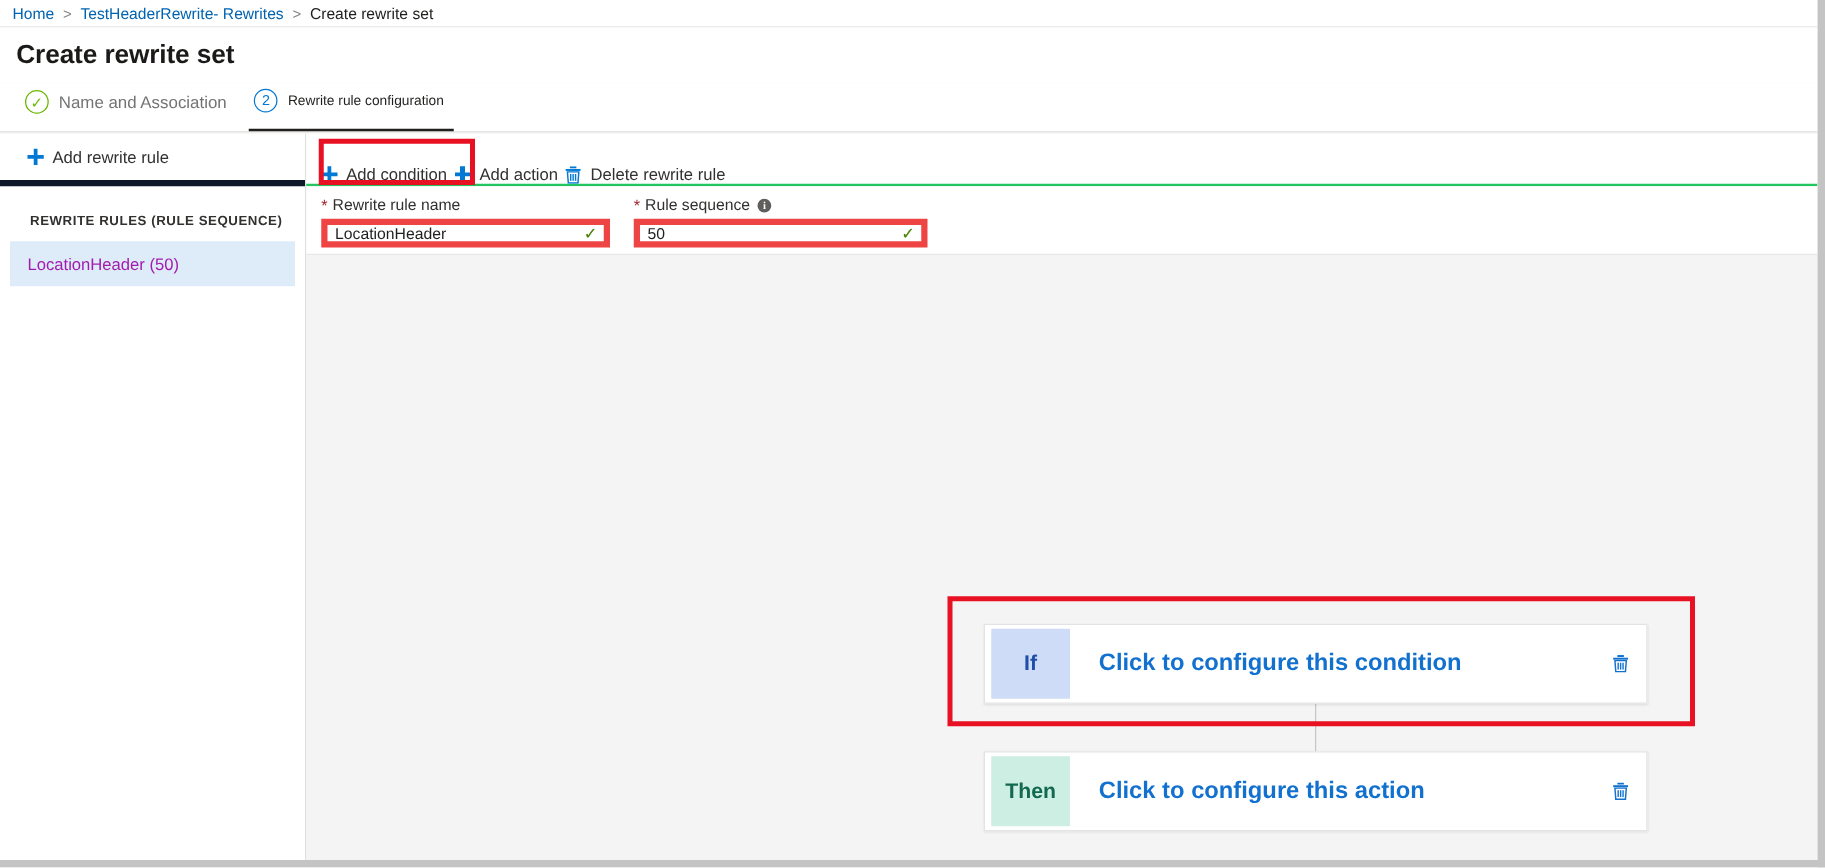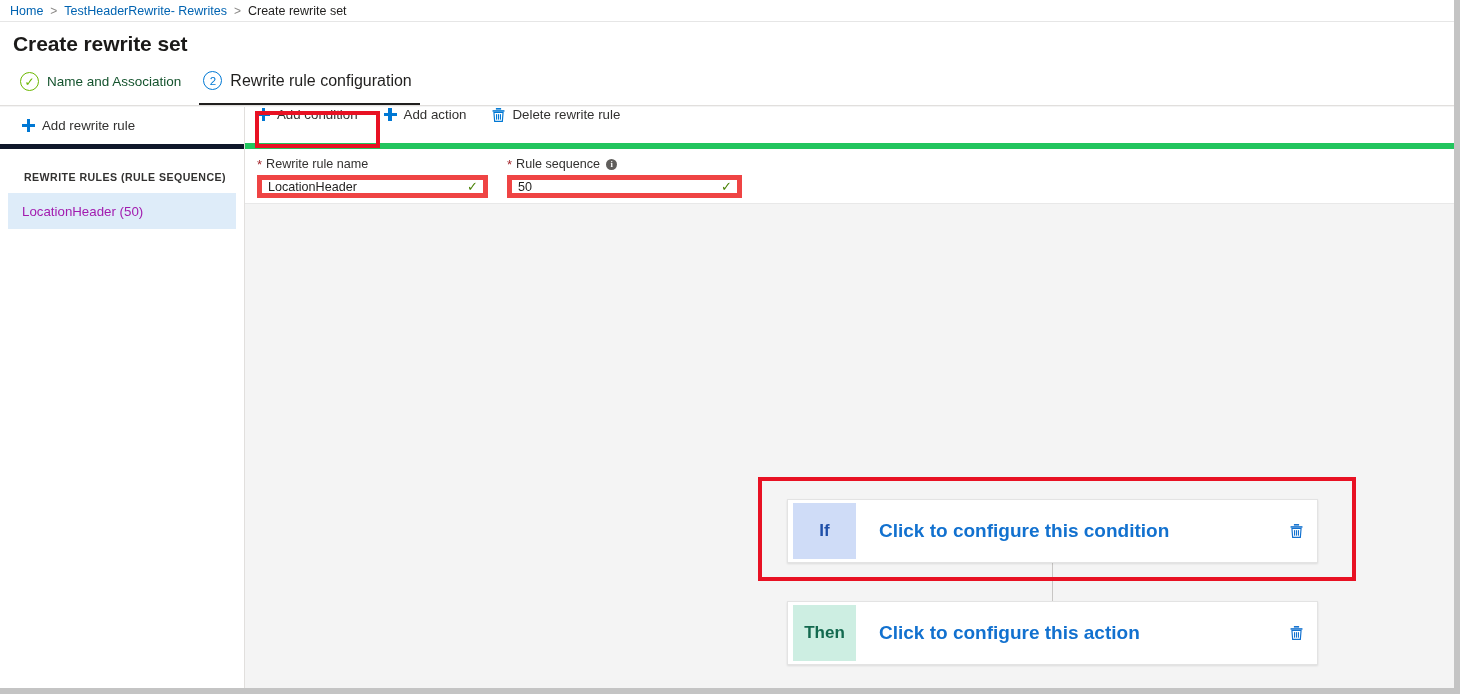--- a/index.html
+++ b/index.html
@@ -75,22 +75,22 @@
   .circle-done {
     border: 1.4px solid #6bb700;
     color: #6bb700;
     font-size: 12px; line-height: 1;
   }
   .circle-num {
     border: 1.4px solid #0078d4;
     color: #0078d4;
     font-size: 11.5px;
   }
-  .step-label-1 { font-size: 13.5px; color: #14532d; }
-  .step-label-2 { font-size: 16px; color: #201f1e; }
+  .step-label-1 { font-size: 13.5px; color: #737373; }
+  .step-label-2 { font-size: 11px; color: #201f1e; }
 
   
   .left-rail {
     position: absolute; left: 0; top: 107px;
     width: 245px; height: 587px;
     background: #ffffff;
     border-right: 1px solid #e1dfdd;
   }
   .rail-command {
     height: 42px;
@@ -125,24 +125,24 @@
     font-size: 13.3px; color: #a21caf;
     cursor: pointer;
   }
   .rail-item.selected { background: #deecf9; }
 
   
   .main-toolbar {
     position: absolute; left: 245px; top: 107px;
     width: 1209px; height: 42px;
     background: #ffffff;
-    border-bottom: 6px solid #22c55e;
-    display: flex; align-items: flex-start;
+    border-bottom: 2px solid #22c55e;
+    display: flex; align-items: flex-end;
     padding-left: 12px;
-    gap: 26px;
+    gap: 6px;
   }
   .trash-icon {
     width: 13px; height: 14px; flex: 0 0 auto; display: block;
   }
 
   
   .form-band {
     position: absolute; left: 245px; top: 149px;
     width: 1209px; height: 55px;
     background: #ffffff;

